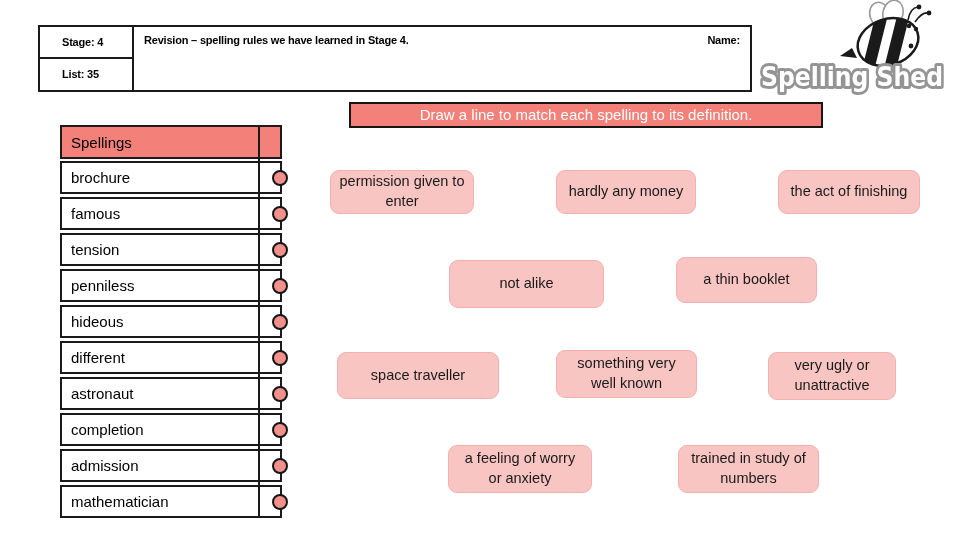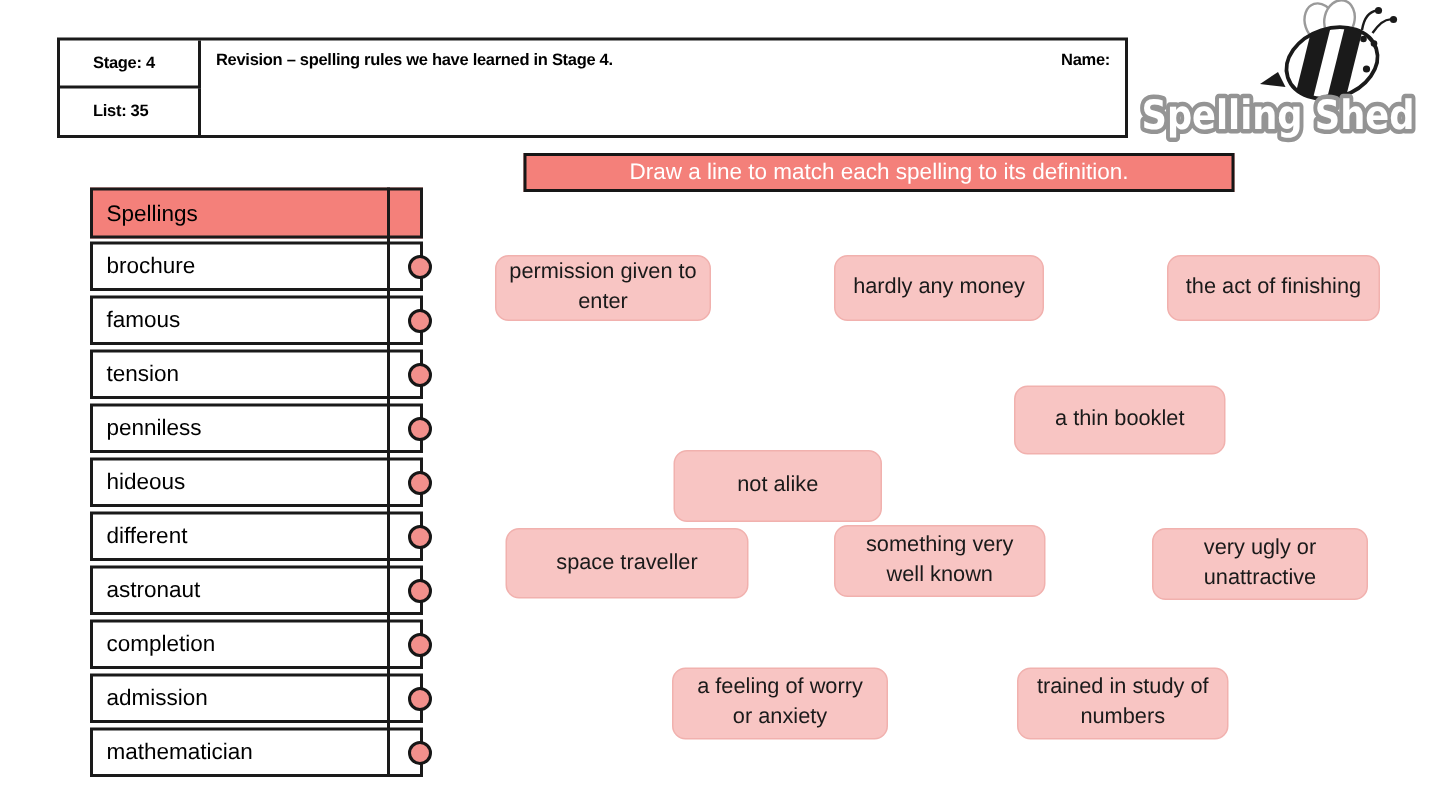--- a/index.html
+++ b/index.html
@@ -57,25 +57,25 @@
 
   
   .def {
     position:absolute; background:#F8C5C3; border:1px solid #f1b1ae; border-radius:9px;
     display:flex; align-items:center; justify-content:center; text-align:center;
     font-size:14.5px; line-height:1.35; color:#1a1a1a; box-sizing:border-box; padding:2px 8px;
   }
   .def-0 { left:330px; top:170px; width:144px; height:44px; }
   .def-1 { left:556px; top:170px; width:140px; height:44px; }
   .def-2 { left:778px; top:170px; width:142px; height:44px; }
-  .def-3 { left:449px; top:260px; width:139px; height:48px;margin-top:40px; }
+  .def-3 { left:449px; top:260px; width:155px; height:48px; }
   .def-4 { left:676px; top:257px; width:141px; height:46px; }
   .def-5 { left:337px; top:352px; width:162px; height:47px; }
   .def-6 { left:556px; top:350px; width:141px; height:48px; }
-  .def-7 { left:768px; top:352px; width:144px; height:48px; }
+  .def-7 { left:768px; top:352px; width:128px; height:48px; }
   .def-8 { left:448px; top:445px; width:144px; height:48px; }
   .def-9 { left:678px; top:445px; width:141px; height:48px; }
 </style>
 </head>
 <body>
 
 <div class="page">
 
   <div class="header-box">
     <div class="hcell cell-stage">

